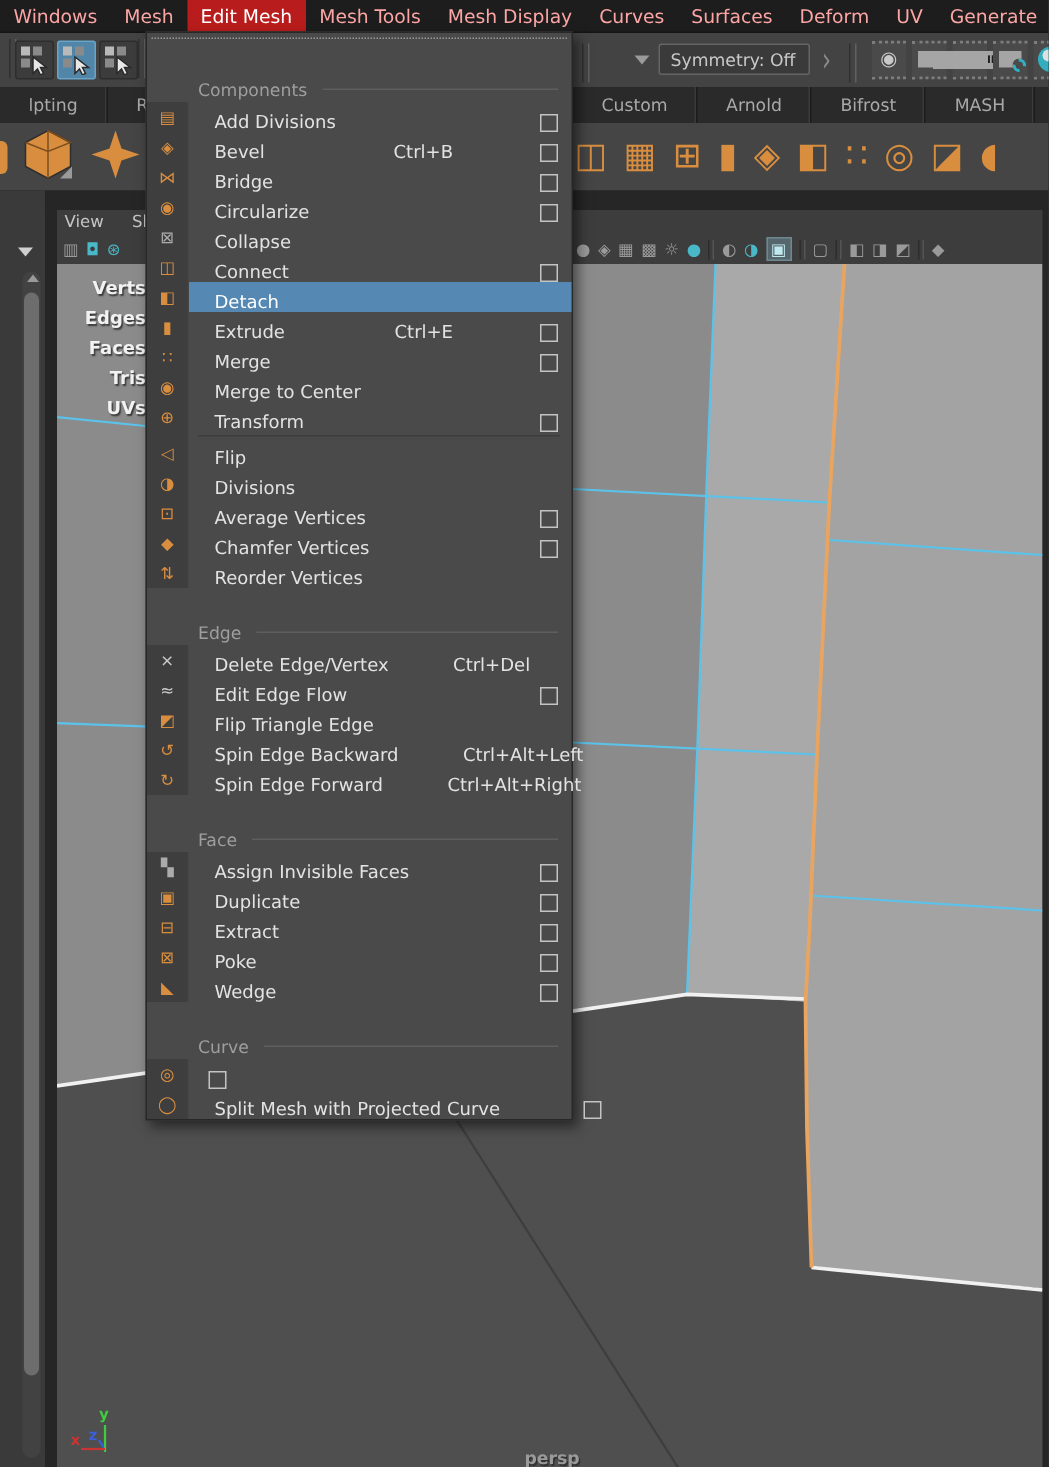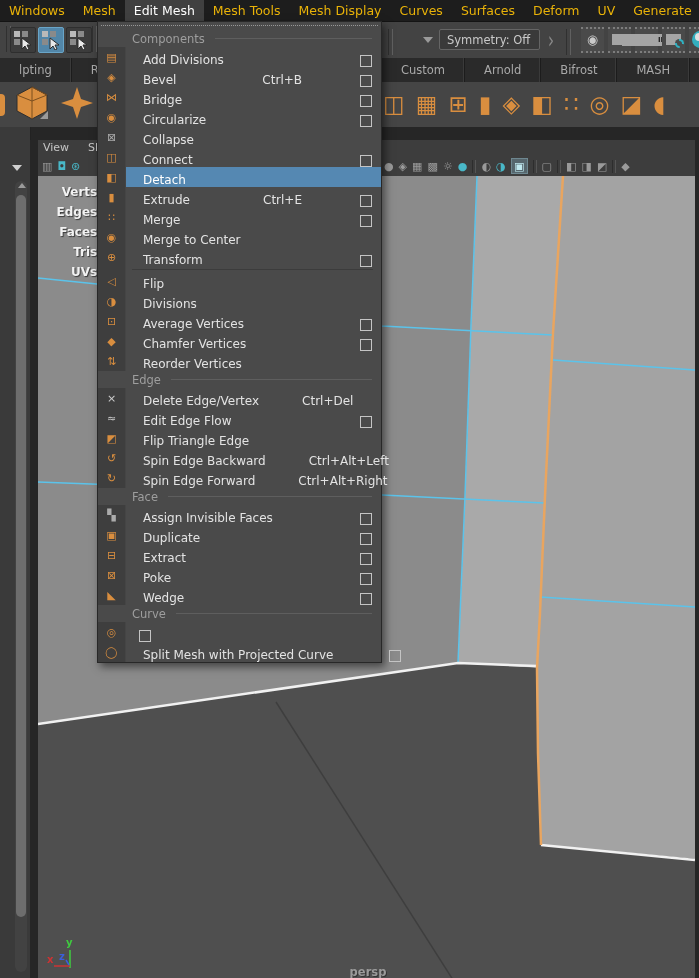--- a/index.html
+++ b/index.html
@@ -4,22 +4,22 @@
 <style>
   html,body{margin:0;padding:0;}
   body{
     width:699px;height:978px;position:relative;overflow:hidden;
     background:#2b2b2b;font-family:"DejaVu Sans",sans-serif;
     -webkit-font-smoothing:antialiased;
   }
   
   #menubar{position:absolute;left:0;top:0;width:699px;height:21px;background:#1d1d1d;
     display:flex;align-items:stretch;border-bottom:1px solid #141414;z-index:5;}
-  .mb-item{display:flex;align-items:center;padding:0 9px;font-size:12.5px;color:#eab308;white-space:nowrap;}
-  .mb-item.active{background:#404040;color:#fff;}
+  .mb-item{display:flex;align-items:center;padding:0 9px;font-size:12.5px;color:#fca5a5;white-space:nowrap;}
+  .mb-item.active{background:#b91c1c;color:#fff;}
   
   #toolbar{position:absolute;left:0;top:21px;width:699px;height:37px;background:#434343;
     border-bottom:1px solid #2e2e2e;}
   .vhandle{width:3px;height:26px;border-left:1px solid #303030;border-right:1px solid #606060;margin:5px 4px 0 4px;display:inline-block;}
   #sel-tools{position:absolute;left:10px;top:6px;display:flex;gap:2px;}
   .sel-btn{width:24px;height:24px;background:#3c3c3c;border:1px solid #2e2e2e;border-radius:2px;position:relative;}
   .sel-btn.active{background:#5286a8;border-color:#69a5c8;}
   .sel-btn svg{position:absolute;left:2px;top:2px;}
   #toolbar-right{position:absolute;left:384px;top:0;height:37px;display:flex;align-items:center;}
   .dd-arrow{width:0;height:0;border-left:5px solid transparent;border-right:5px solid transparent;border-top:6px solid #9a9a9a;margin:0 6px 0 26px;}
@@ -75,21 +75,21 @@
   #persp-label{position:absolute;left:285px;top:789px;width:90px;text-align:center;
     font-size:11.5px;font-weight:bold;color:#9a9a9a;text-shadow:1px 1px 0 #333;}
   #axis{position:absolute;left:4px;top:756px;}
   
   #bottom-strip{position:absolute;left:0;bottom:0;width:669px;height:7px;background:#6f6f6f;border-top:1px solid #1c1c1c;}
   
   #edit-mesh-menu{position:absolute;left:97px;top:21px;width:285px;background:#4a4a4a;
     border:1px solid #282828;box-sizing:border-box;box-shadow:3px 4px 8px rgba(0,0,0,.5);z-index:50;}
   .tearoff{height:8px;position:relative;}
   .tearoff:after{content:"";position:absolute;left:3px;right:3px;top:3px;border-top:1px dotted #989898;}
-  .m-header{height:17px;display:flex;align-items:center;}
+  .m-header{height:17px;display:flex;align-items:center;margin-top:21px;}
   .m-header .sec-label{margin-left:6px;color:#9e9e9e;font-size:11.5px;white-space:nowrap;}
   .m-header .rule{flex:1;height:1px;background:#5e5e5e;margin:0 9px 0 10px;}
   .m-item{height:20px;display:flex;align-items:stretch;}
   .gutter{width:27px;background:#3e3e3e;border-right:1px solid #454545;display:flex;align-items:center;
     justify-content:center;font-size:11px;flex:none;}
   .m-content{flex:1;display:flex;align-items:flex-end;min-width:0;gap:43px;}
   .m-item.hl .m-content{background:#5588b2;}
   .m-item.hl .m-label{color:#fff;margin-top:23px;}
   .m-label{flex:1;padding-left:17px;color:#e3e3e3;font-size:12px;white-space:nowrap;}
   .m-hotkey{color:#e3e3e3;font-size:12px;margin-right:2px;}

